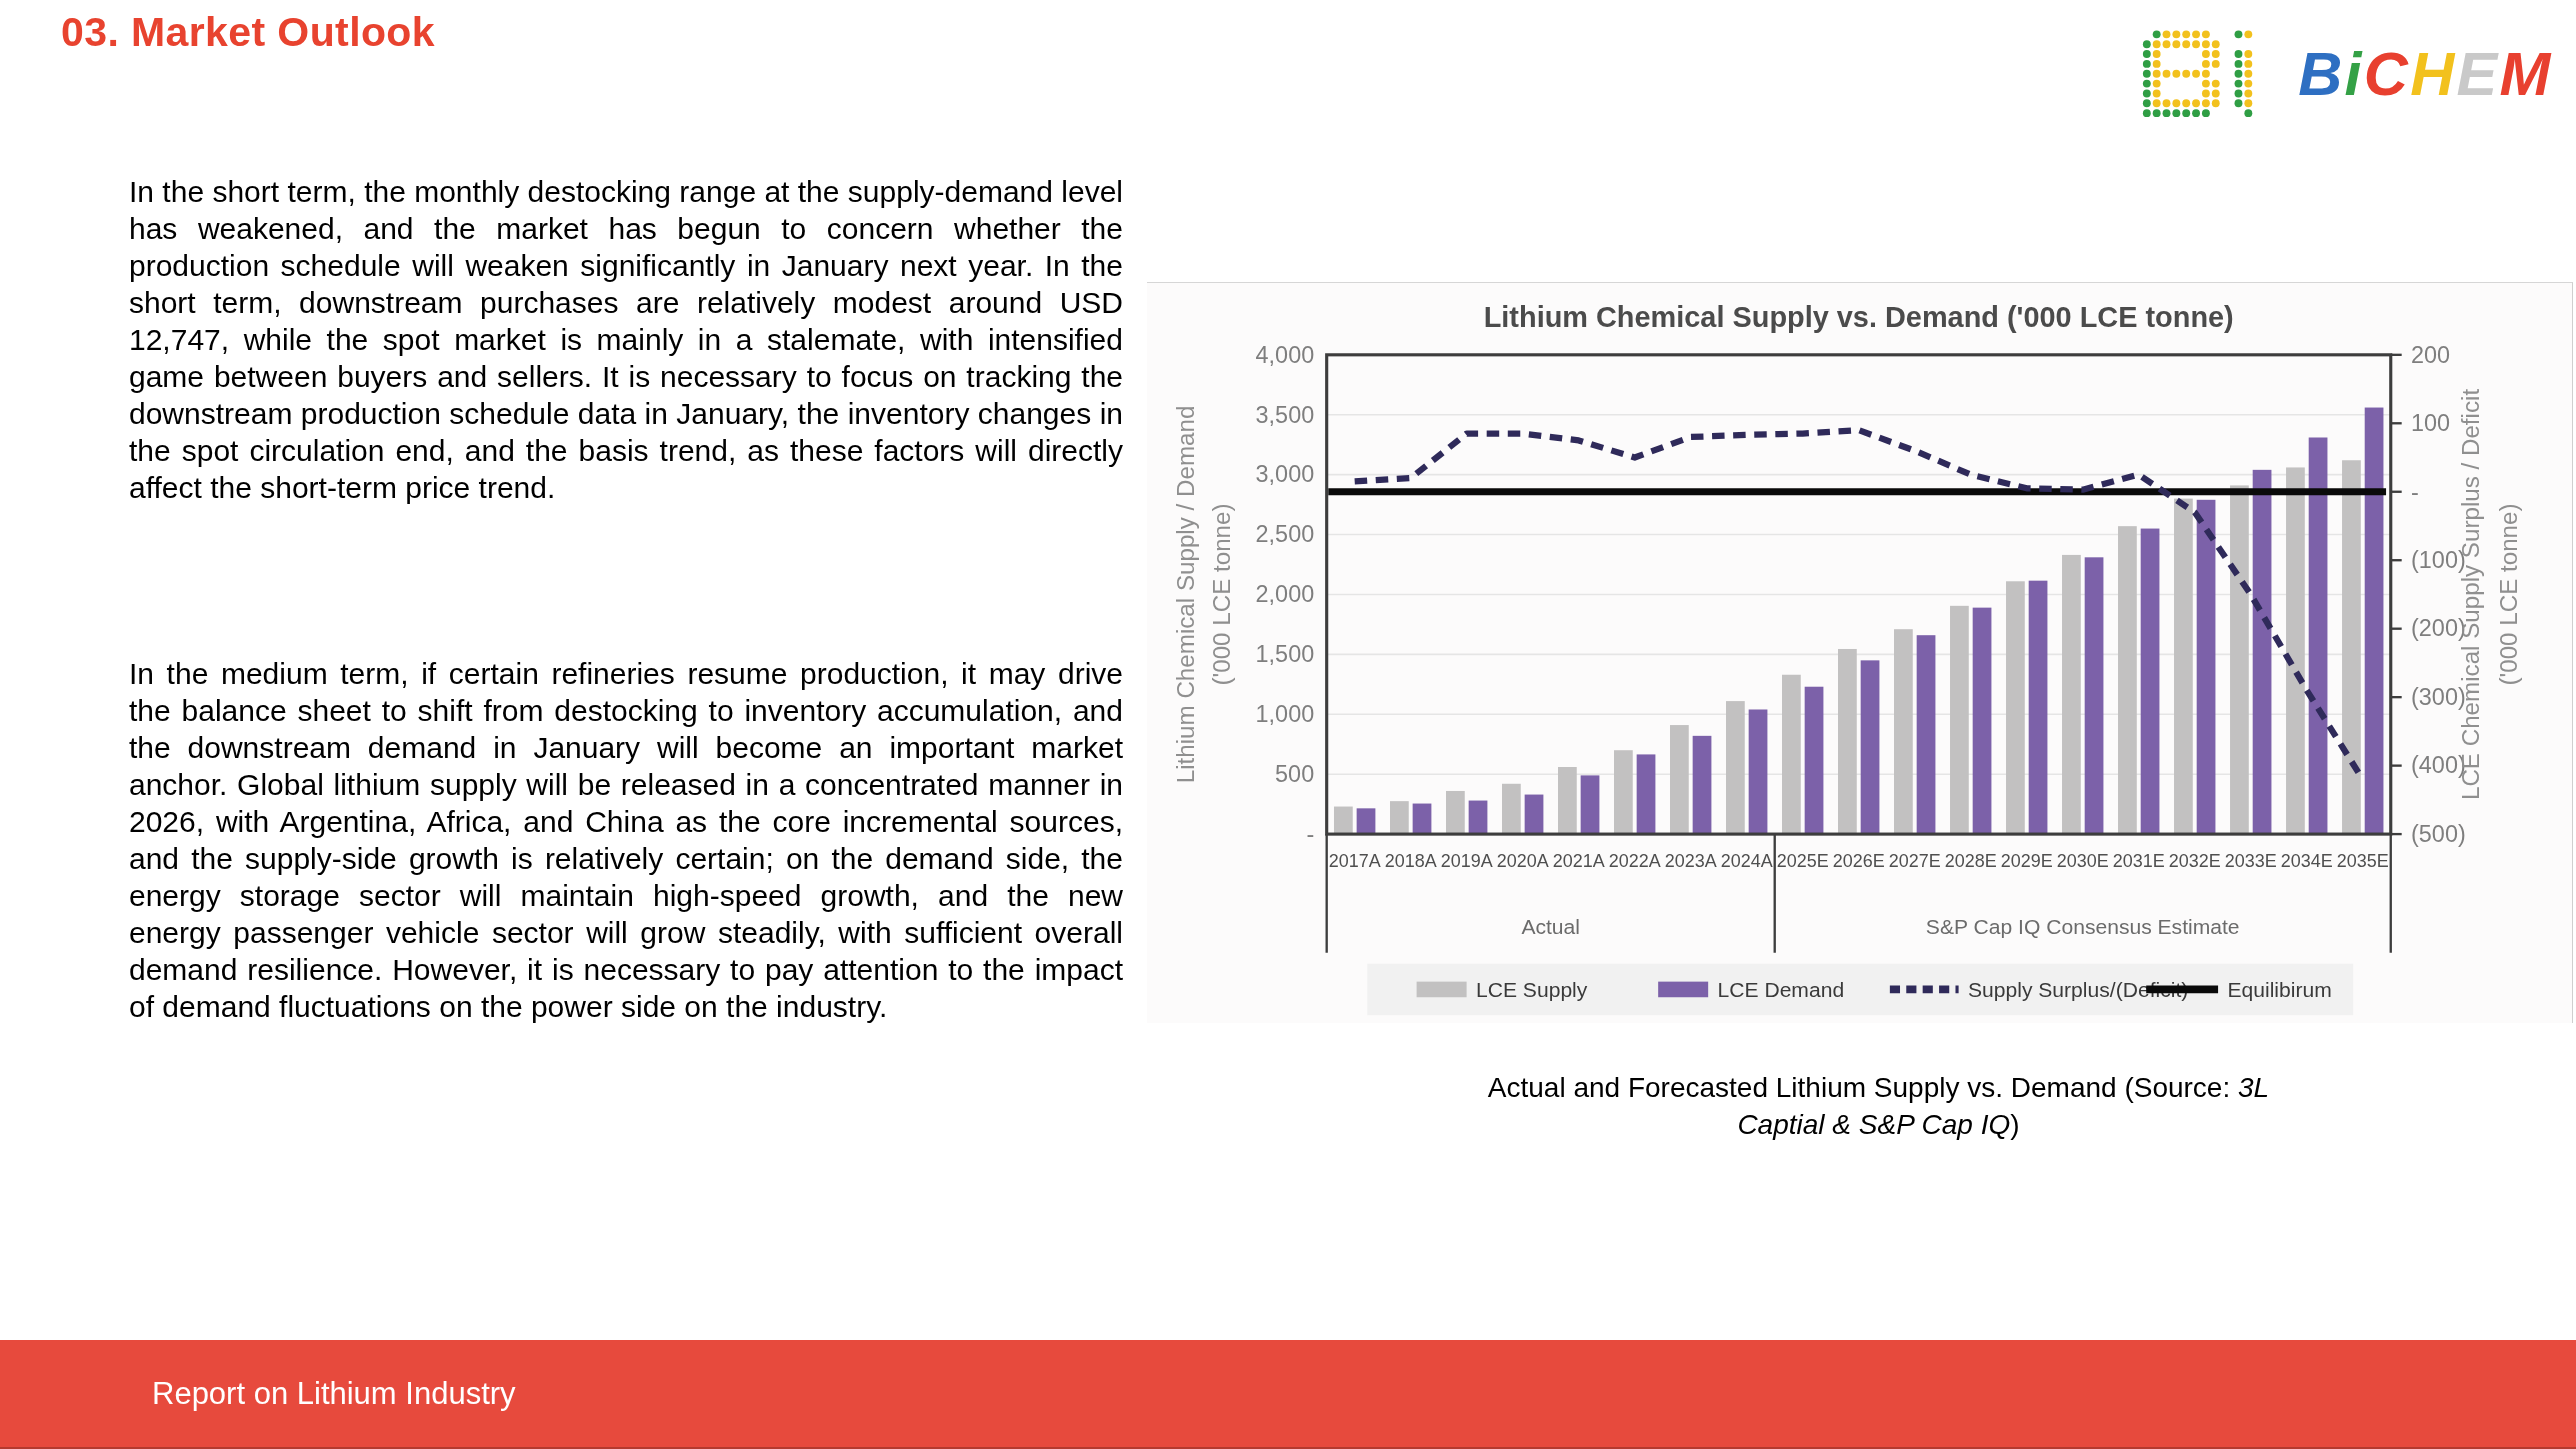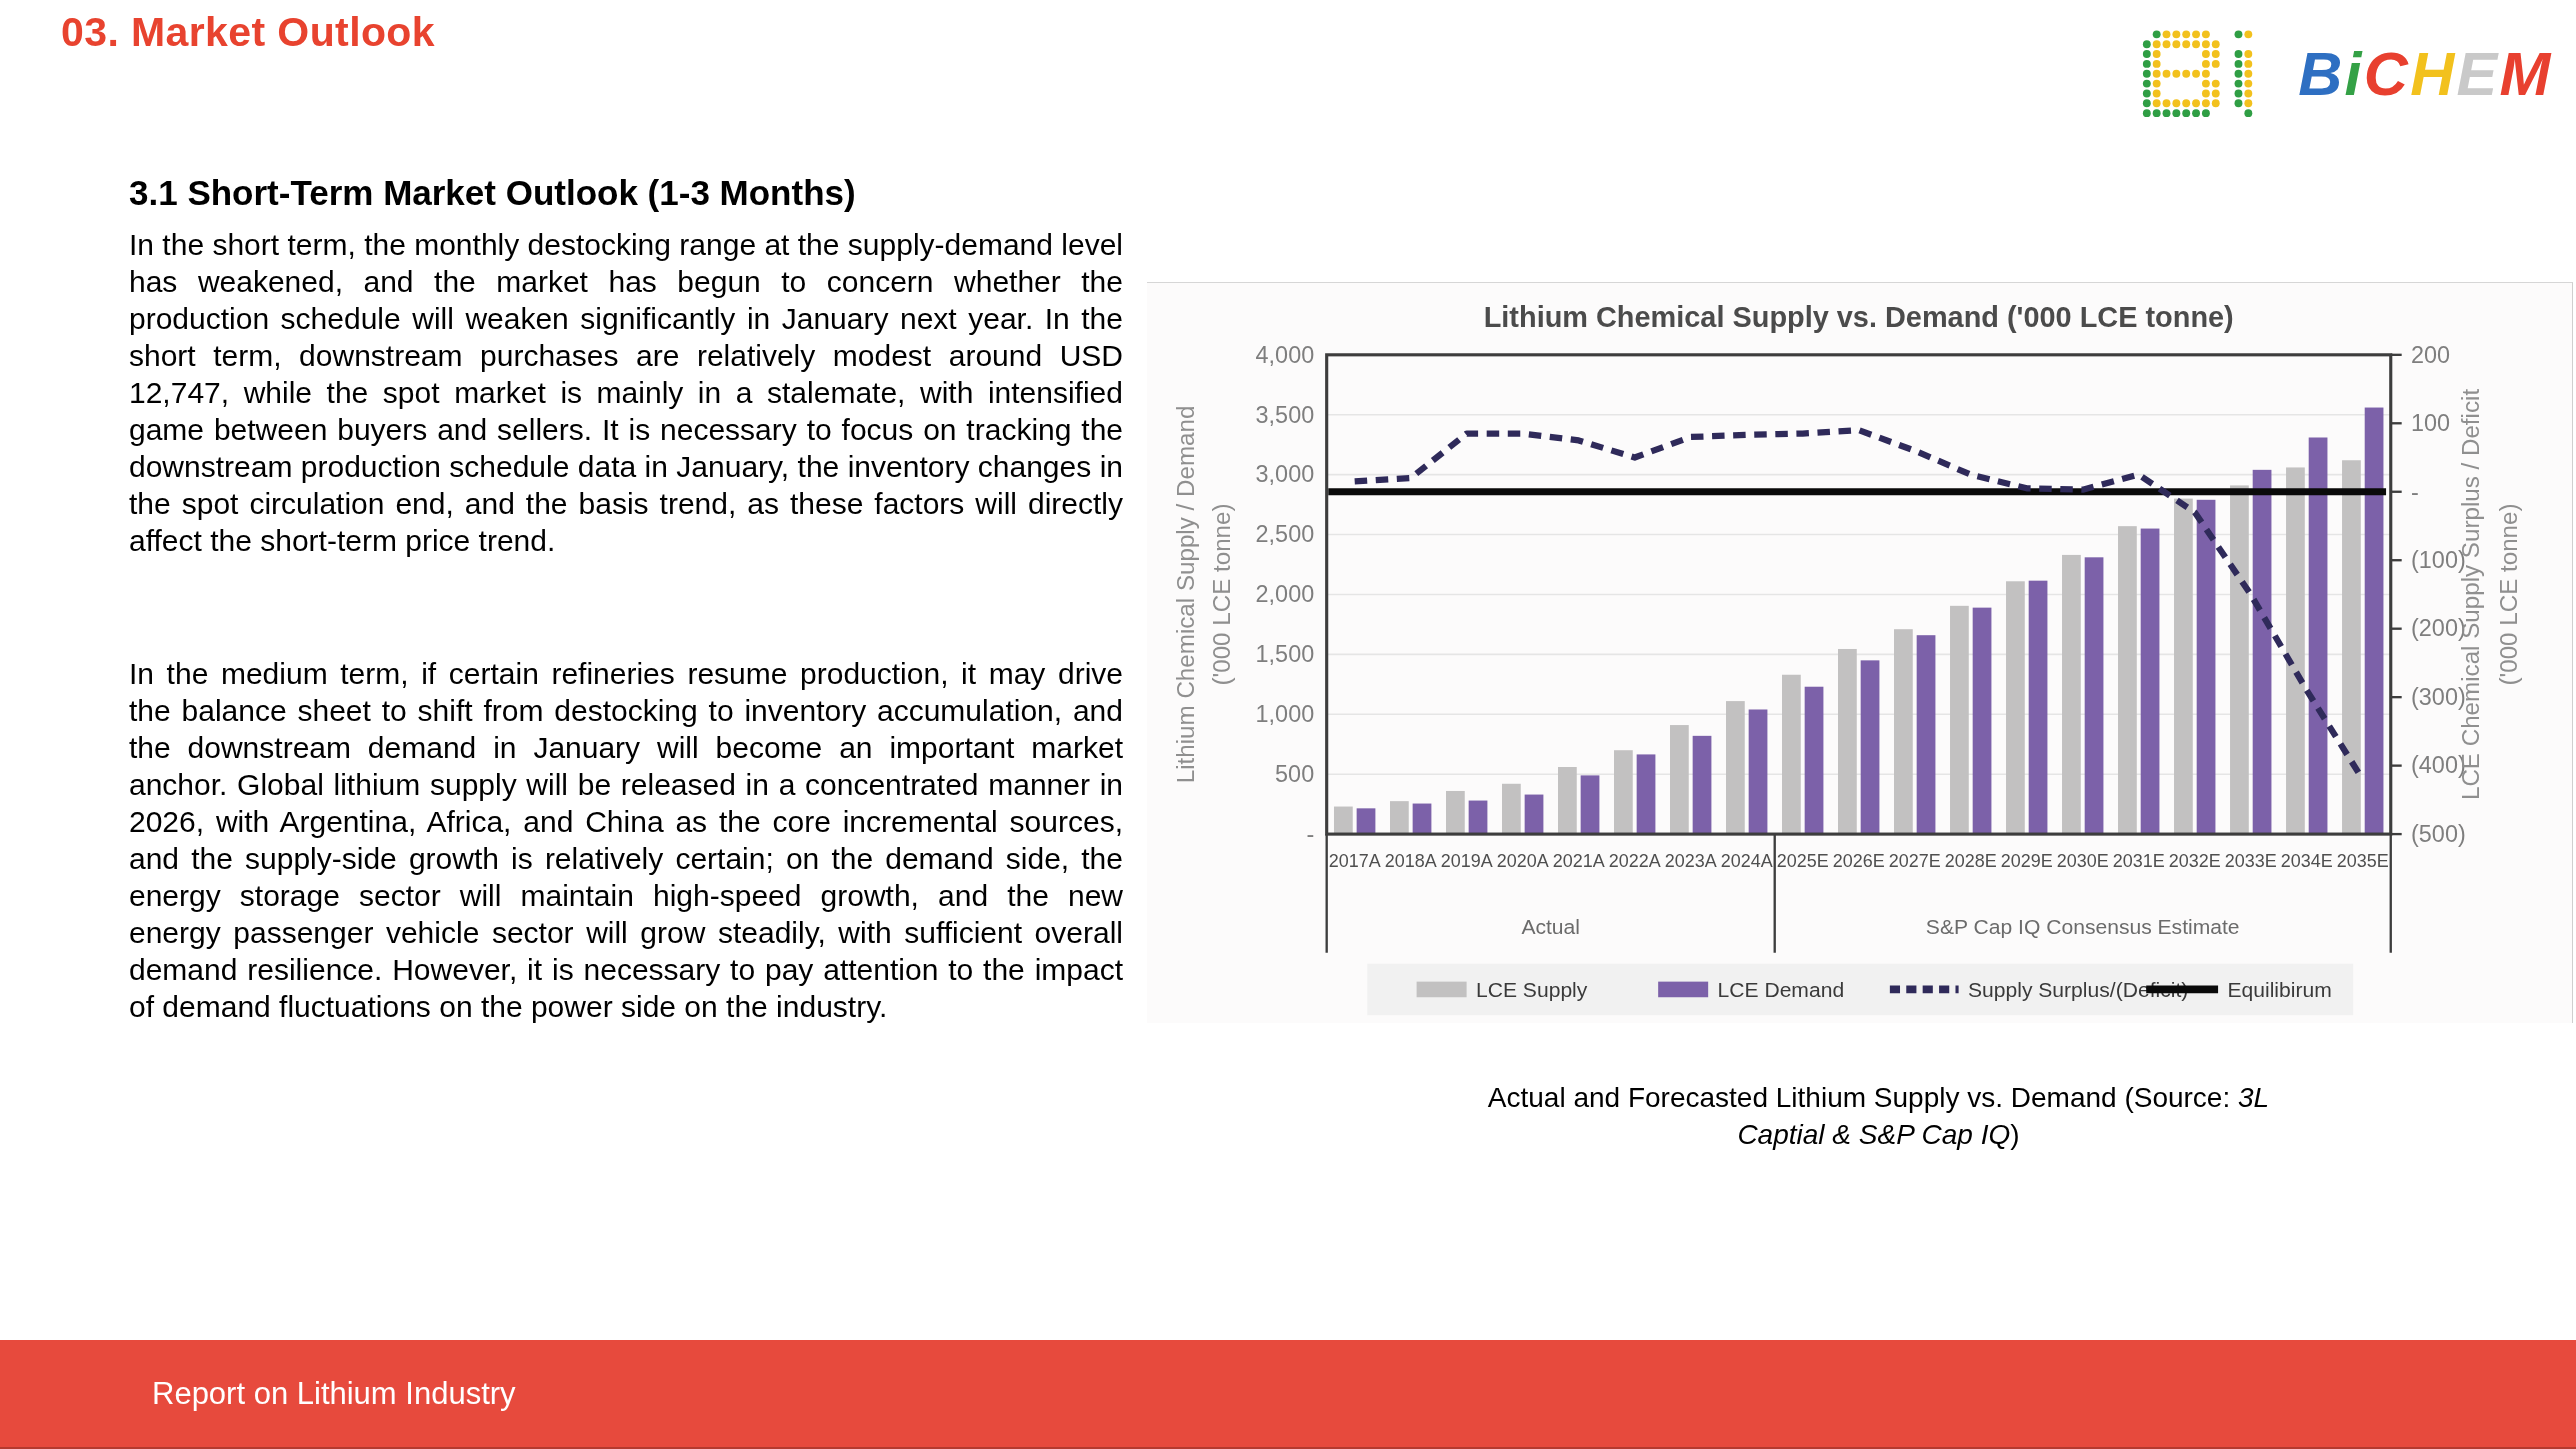--- a/index.html
+++ b/index.html
@@ -24,21 +24,21 @@
   .sec-32{top:655px;}
   .text-col h2{margin:0 0 12.5px 0;font-size:35px;font-weight:bold;color:#000;}
   .text-col p{margin:0;font-size:30px;line-height:37px;text-align:justify;color:#000;}
   .chart-figure{
     position:absolute;left:1147px;top:282px;width:1425px;height:740px;
     background:#fcfbfb;border-top:1.6px solid #d6d6d6;border-right:1.6px solid #cfcfcf;
   }
   .chart-figure svg{display:block;width:100%;height:100%;}
   .chart-caption{
     position:absolute;left:1449px;top:1069px;width:859px;
-    text-align:center;font-size:28px;line-height:37px;color:#000;margin-top:10px;
+    text-align:center;font-size:28px;line-height:37px;color:#000;
   }
   .footer-bar{
     position:absolute;left:0;top:1340px;width:2576px;height:110px;
     background:#e74a3d;display:flex;align-items:center;box-sizing:border-box;
     padding-left:133px;border-bottom:3.9px solid #b5392e;
   }
   .footer-bar span{color:#ffffff;font-size:31px;margin-left:19px;}
 </style>
 </head>
 <body>
@@ -114,21 +114,20 @@
       <circle cx="130" cy="100" r="5.2" fill="#2f9e44"></circle>
       <circle cx="143" cy="100" r="5.2" fill="#f2c11d"></circle>
       <circle cx="143" cy="113" r="5.2" fill="#2f9e44"></circle>
     </svg>
   <div class="logo-word">
     <span style="color: rgb(46, 111, 194);">B</span><span style="color: rgb(52, 161, 70);">i</span><span style="color: rgb(232, 64, 47);">C</span><span style="color: rgb(242, 193, 29);">H</span><span style="color: rgb(201, 201, 201);">E</span><span style="color: rgb(232, 64, 47);">M</span>
   </div>
 </div>
 
 <div class="text-col sec-31" style="position:absolute;">
-  <h2>3.1 Short-Term Market Outlook (1-3 Months)</h2>
   <p>In the short term, the monthly destocking range at the supply-demand level has weakened, and the market has begun to concern whether the production schedule will weaken significantly in January next year. In the short term, downstream purchases are relatively modest around USD 12,747, while the spot market is mainly in a stalemate, with intensified game between buyers and sellers. It is necessary to focus on tracking the downstream production schedule data in January, the inventory changes in the spot circulation end, and the basis trend, as these factors will directly affect the short-term price trend.</p>
 </div>
 
 <div class="text-col sec-32" style="position:absolute;">
   <p>In the medium term, if certain refineries resume production, it may drive the balance sheet to shift from destocking to inventory accumulation, and the downstream demand in January will become an important market anchor. Global lithium supply will be released in a concentrated manner in 2026, with Argentina, Africa, and China as the core incremental sources, and the supply-side growth is relatively certain; on the demand side, the energy storage sector will maintain high-speed growth, and the new energy passenger vehicle sector will grow steadily, with sufficient overall demand resilience. However, it is necessary to pay attention to the impact of demand fluctuations on the power side on the industry.</p>
 </div>
 
 <div class="chart-figure">
   <svg viewBox="0 0 1824 948" preserveAspectRatio="none">
       <line x1="230" y1="629.25" x2="1592" y2="629.25" stroke="#e5e5e5" stroke-width="2"></line>

